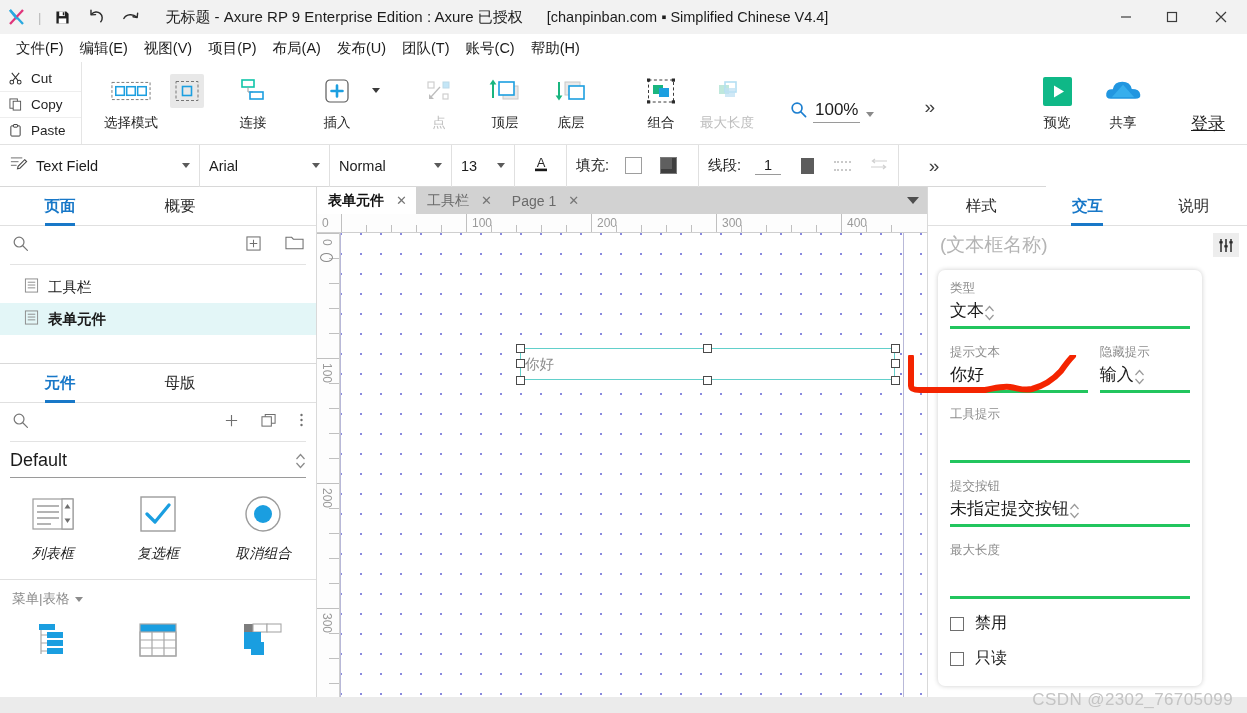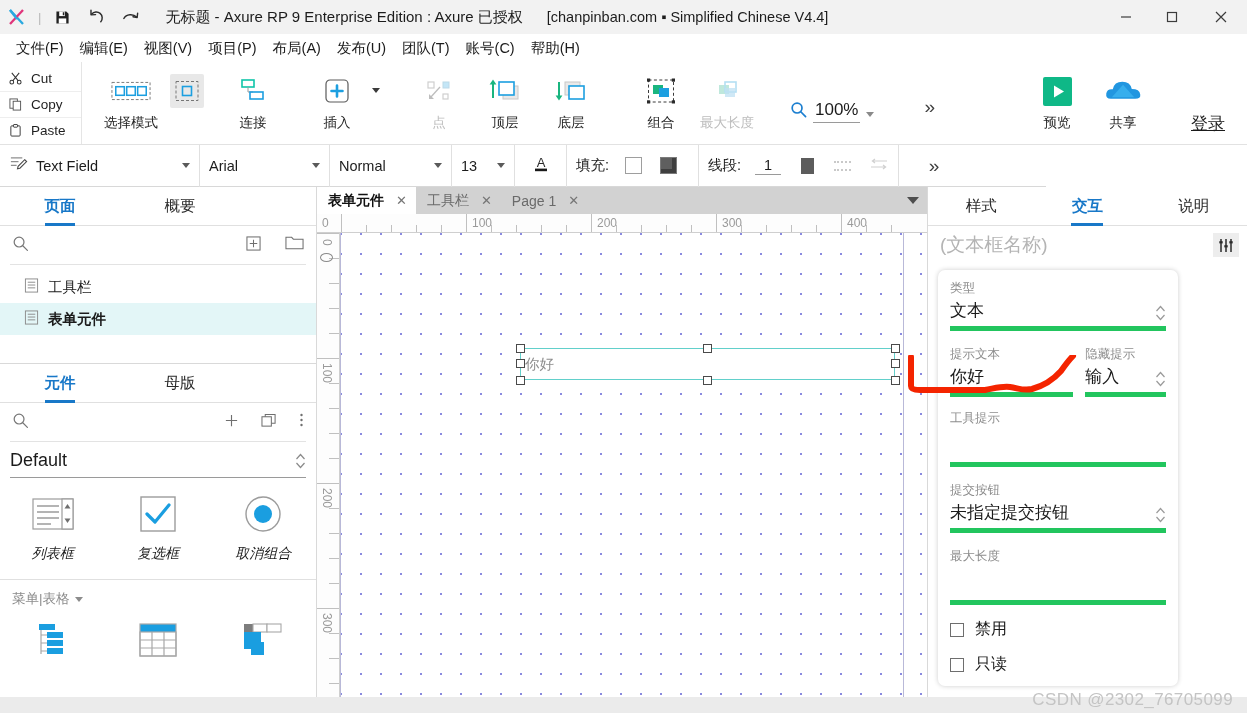--- a/index.html
+++ b/index.html
@@ -259,30 +259,30 @@
   .namerow {
     height: 38px; display:flex; align-items:center; padding: 0 8px 0 12px;
     font-size: 19px; color: #b4b4b4;
   }
   .namerow .grow { flex: 1; }
   .sliders-btn {
     width: 26px; height: 24px; background: #ededed; display:flex;
     align-items:center; justify-content:center;
   }
   .propcard {
-    position: absolute; top: 83px; left: 10px; width: 240px; height: 416px;
+    position: absolute; top: 83px; left: 10px; width: 264px; height: 416px;
     background: #ffffff; border-radius: 7px;
     box-shadow: 0 0 5px rgba(0,0,0,0.20);
     padding: 10px 12px 0 12px;
   }
   .fld { margin-bottom: 2px; }
   .fld-lbl { font-size: 12.5px; color: #8d8d8d; margin-bottom: 2px; }
   .fld-val {
-    font-size: 17px; color: #1a1a1a; border-bottom: 5px solid #22c55e;
-    padding-bottom: 4px; display:flex; align-items:flex-end; justify-content: space-between;
+    font-size: 17px; color: #1a1a1a; border-bottom: 3px solid #22c55e;
+    padding-bottom: 4px; display:flex; align-items:flex-end; 
     min-height: 27px;
   }
   .fld-val.empty { min-height: 26px; }
   .row2 { display: flex; gap: 12px; }
   .row2 .c1 { flex: 1 1 58%; }
   .row2 .c2 { flex: 1 1 38%; }
   .chkrow {
     display:flex; align-items:center; gap: 11px; margin-top: 14px;
     font-size: 16px; color: #1a1a1a;
   }

